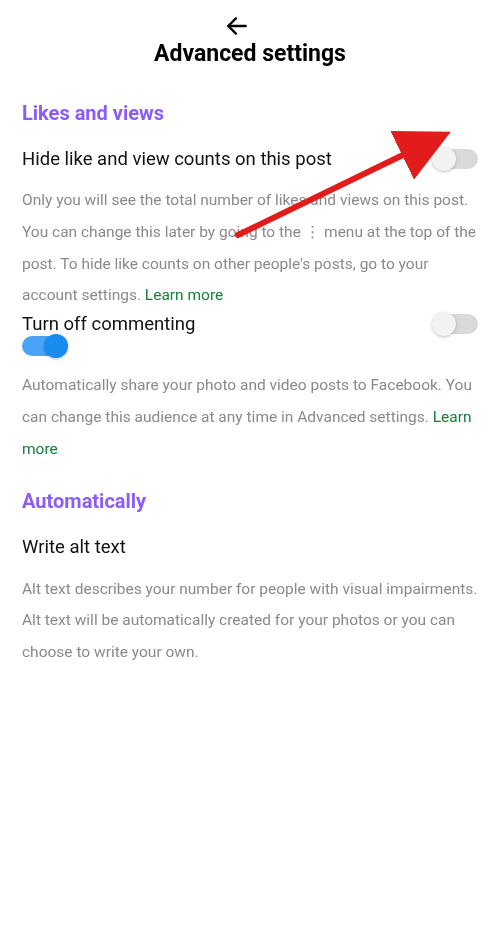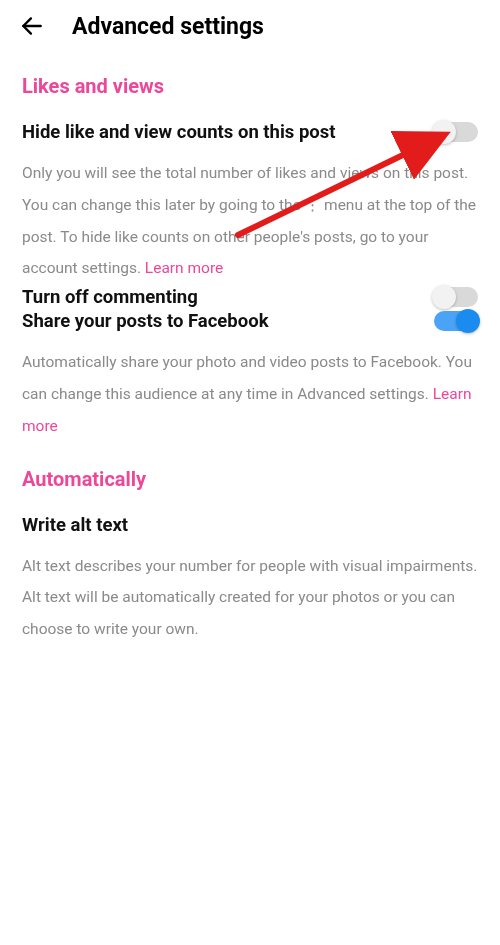--- a/index.html
+++ b/index.html
@@ -13,20 +13,21 @@
       background: #ffffff;
       font-family: -apple-system, BlinkMacSystemFont, "Segoe UI", Roboto, Helvetica, Arial, sans-serif;
       color: #000;
       overflow: hidden;
       position: relative;
     }
     .header {
       display: flex;
       align-items: center;
       padding: 12px 18px 10px 18px;
+      flex-direction: column;
     }
     .back-icon {
       width: 28px;
       height: 28px;
       display: flex;
       align-items: center;
       justify-content: center;
       cursor: pointer;
       margin-right: 26px;
     }
@@ -34,44 +35,44 @@
       font-size: 23px;
       font-weight: 700;
       color: #000;
     }
     .content {
       padding: 0 22px;
     }
     .section-title {
       font-size: 20px;
       font-weight: 700;
-      color: #ec4899;
+      color: #8b5cf6;
       margin-top: 24px;
       margin-bottom: 22px;
     }
     .setting-row {
       display: flex;
       align-items: center;
       justify-content: space-between;
       gap: 16px;
     }
     .setting-label {
       font-size: 18.5px;
-      font-weight: 700;
+      font-weight: 400;
       color: #111;
       line-height: 1.3;
     }
     .description {
       font-size: 15.5px;
       line-height: 2.05;
       color: #8a8a8a;
       margin-top: 14px;
     }
     .learn-more {
-      color: #ec4899;
+      color: #15803d;
       cursor: pointer;
       text-align: center;
     }
     
     .toggle {
       width: 44px;
       height: 20px;
       border-radius: 20px;
       position: relative;
       flex-shrink: 0;
@@ -136,21 +137,20 @@
   </div>
 
   <div class="setting-row">
     <div class="setting-label">Turn off commenting</div>
     <div class="toggle off">
       <div class="knob"></div>
     </div>
   </div>
 
   <div class="setting-row">
-    <div class="setting-label">Share your posts to Facebook</div>
     <div class="toggle on">
       <div class="knob"></div>
     </div>
   </div>
   <div class="description">
     <span>Automatically share your photo and video posts to Facebook. You can change this audience at any time in Advanced settings. </span><span class="learn-more">Learn more</span>
   </div>
 
   <div class="section-title">Automatically</div>
   <div class="setting-row">

